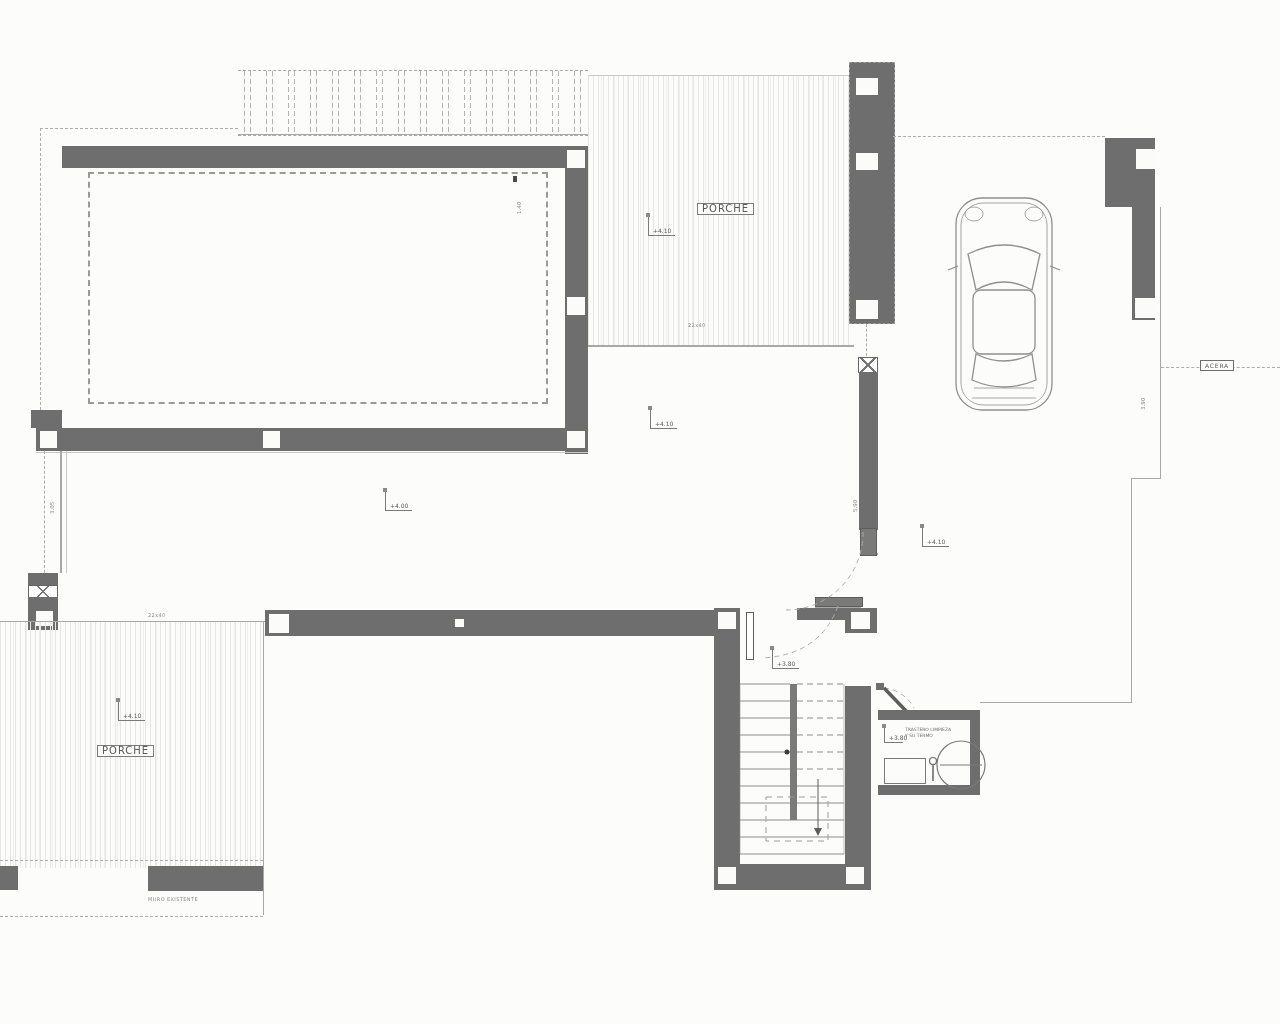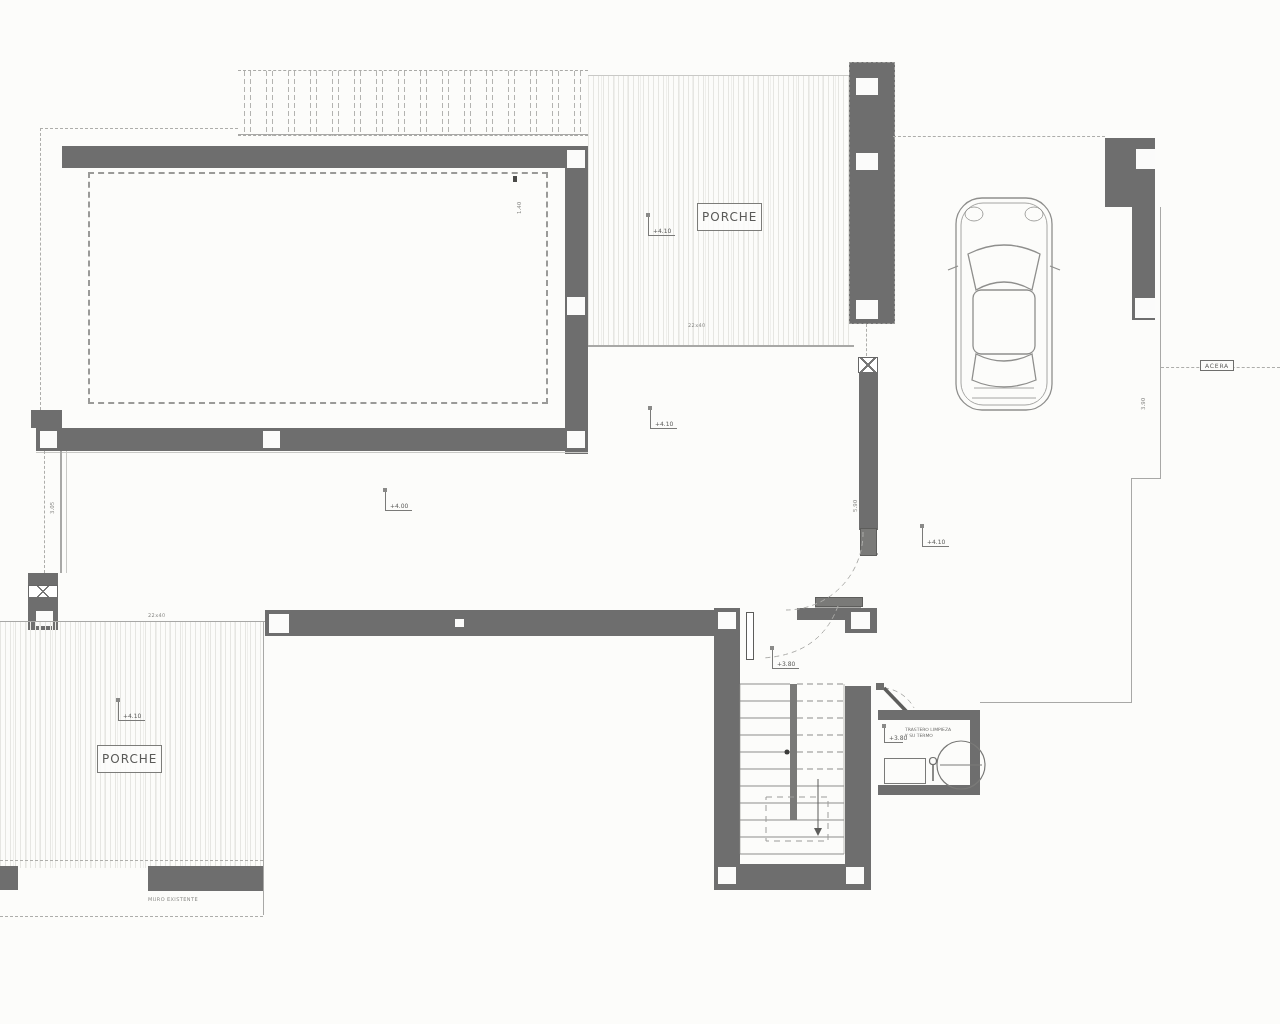--- a/index.html
+++ b/index.html
@@ -29,21 +29,21 @@
       repeating-linear-gradient(90deg,rgba(0,0,0,0) 0 6px,#b3b3b0 6px 7px,rgba(0,0,0,0) 7px 12px,#b3b3b0 12px 13px,rgba(0,0,0,0) 13px 22px);
   }
   .xblock{
     position:absolute;border:1px solid #666;background-color:#fff;
     background-image:
       linear-gradient(45deg,rgba(0,0,0,0) calc(50% - 1px),#777 calc(50% - 1px),#777 calc(50% + 1px),rgba(0,0,0,0) calc(50% + 1px)),
       linear-gradient(-45deg,rgba(0,0,0,0) calc(50% - 1px),#777 calc(50% - 1px),#777 calc(50% + 1px),rgba(0,0,0,0) calc(50% + 1px));
   }
   .roombox{
     position:absolute;border:1px solid #7c7c79;background:rgba(252,252,250,.85);
-    font-size:12px;letter-spacing:1px;color:#5a5a58;padding:9px 4px;line-height:8px;white-space:nowrap;
+    font-size:10px;letter-spacing:1px;color:#5a5a58;padding:1px 4px;line-height:8px;white-space:nowrap;
   }
   .lvl{position:absolute;width:26px;height:20px;border-left:1.5px solid #7a7a78;border-bottom:1.5px solid #7a7a78;}
   .lvl::before{content:"";position:absolute;left:-3px;top:-2px;width:4px;height:4px;background:#8a8a88;}
   .lvl .lv{position:absolute;left:4px;bottom:1px;font-size:6px;color:#5c5c5a;white-space:nowrap;}
   .tinytext{position:absolute;font-size:5px;letter-spacing:.4px;color:#8b8b88;white-space:nowrap;}
   .vdim{position:absolute;font-size:5.5px;color:#8b8b88;transform:rotate(-90deg);transform-origin:left top;white-space:nowrap;}
   .leaf{position:absolute;background:#7a7a78;border:1px solid #5d5d5b;}
   .leaf-open{position:absolute;background:#fff;border:1.5px solid #5d5d5b;}
   svg{position:absolute;overflow:visible;}
 </style>

